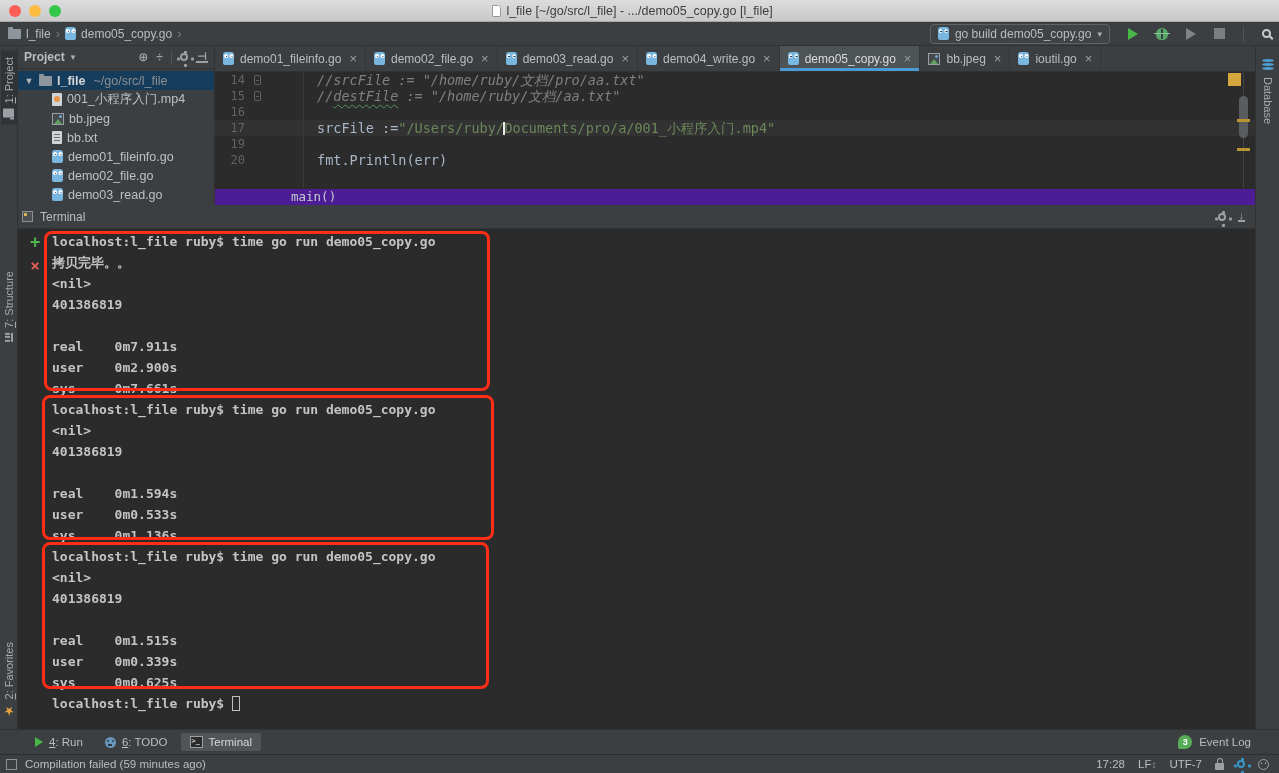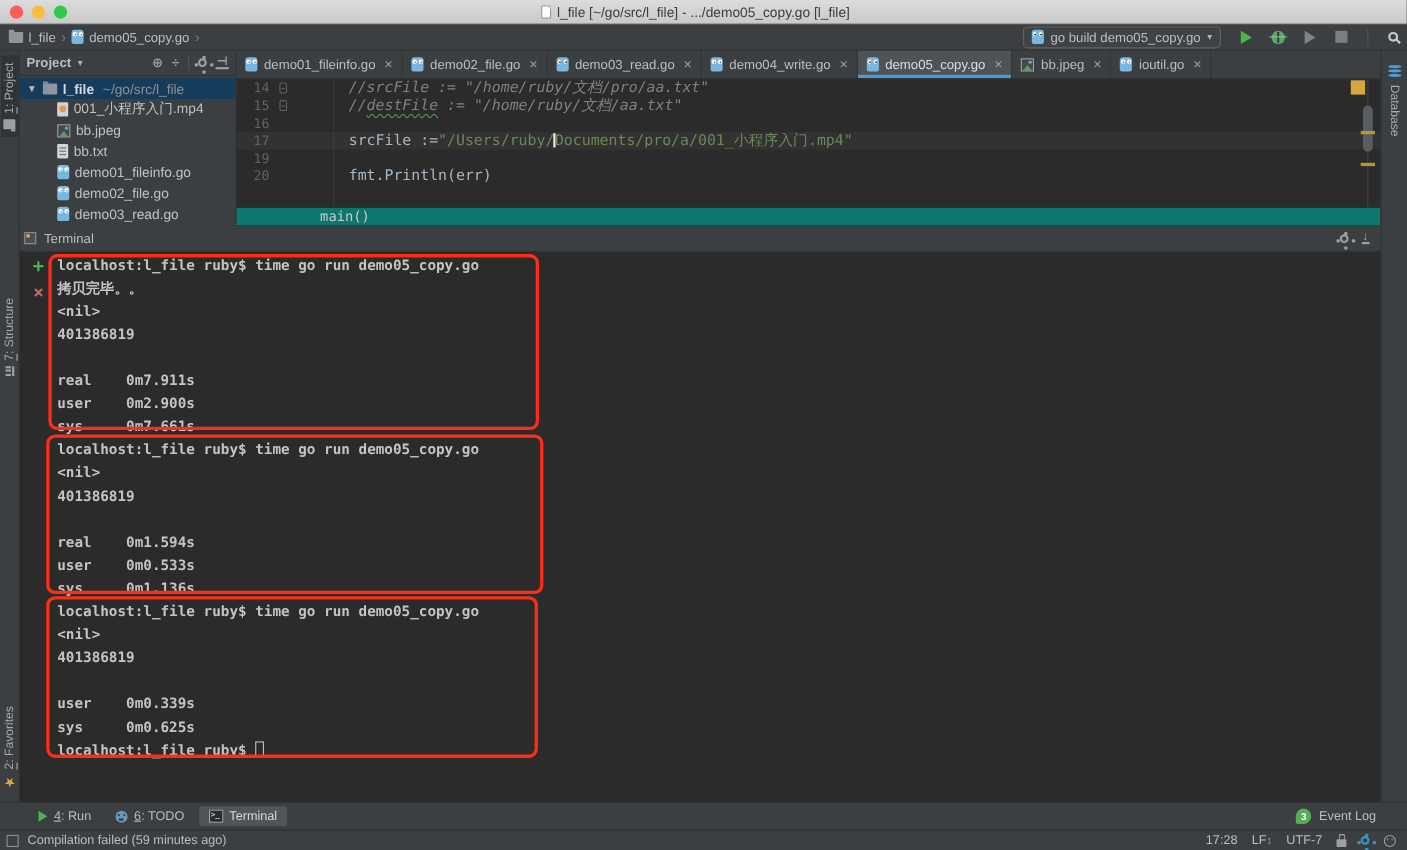--- a/index.html
+++ b/index.html
@@ -100,21 +100,21 @@
   .foldmark { width:7px; height:10px; border:1px solid #5d6163; border-radius:2px; position:relative; }
   .foldmark::after { content:""; position:absolute; left:1px; right:1px; top:4px; height:1px; background:#5d6163; }
   .ctext { padding-left:52px; color:#a9b7c6; position:relative; }
   .indent-guide { position:absolute; left:88px; top:0; bottom:0; width:1px; background:#383c3e; }
   .seg-comment { color:#808080; font-style:italic; }
   .seg-string { color:#6a8759; }
   .seg-plain { color:#a9b7c6; }
   .seg-orange { color:#cc7832; }
   .seg-wave { text-decoration:underline wavy #559655 1px; text-underline-offset:3px; }
   .caret { display:inline-block; width:1.5px; height:13px; background:#ececec; vertical-align:-2px; margin:0 -.5px; }
-  .context-strip { height:17px; flex:none; background:#0f766e; border-top:1px solid #2a2a2a; font-family:"DejaVu Sans Mono","Liberation Mono",monospace; font-size:12.5px; color:#c3c9cf; padding-left:76px; line-height:16px; }
+  .context-strip { height:17px; flex:none; background:#4c1d95; border-top:1px solid #2a2a2a; font-family:"DejaVu Sans Mono","Liberation Mono",monospace; font-size:12.5px; color:#c3c9cf; padding-left:76px; line-height:16px; }
   
   .err-square { position:absolute; top:1px; right:14px; width:13px; height:13px; background:#d6a73c; }
   .scroll-track { position:absolute; top:0; bottom:0; right:11px; width:1px; background:#414345; }
   .scroll-thumb { position:absolute; top:24px; right:7px; width:9px; height:42px; border-radius:5px; background:#595d5f; }
   .err-tick { position:absolute; right:5px; width:13px; height:3px; background:#b8952e; }
 
   
   .terminal { flex:1; display:flex; flex-direction:column; min-height:0; background:#2b2b2b; }
   .terminal-header { height:24px; flex:none; background:#3c3f41; border-bottom:1px solid #323232; display:flex; align-items:center; padding:0 10px 0 4px; gap:7px; }
   .terminal-title { font-size:12px; color:#bbbdbf; }
@@ -354,20 +354,21 @@
               <div class="tline">&lt;nil&gt;</div>
               <div class="tline">401386819</div>
               <div class="tline"> </div>
               <div class="tline">real    0m1.594s</div>
               <div class="tline">user    0m0.533s</div>
               <div class="tline">sys     0m1.136s</div>
               <div class="tline">localhost:l_file ruby$ time go run demo05_copy.go</div>
               <div class="tline">&lt;nil&gt;</div>
               <div class="tline">401386819</div>
               <div class="tline"> </div>
+              <div class="tline">real    0m1.515s</div>
               <div class="tline">user    0m0.339s</div>
               <div class="tline">sys     0m0.625s</div>
               <div class="tline">localhost:l_file ruby$ <span class="cursor-box"></span></div>
             </div>
           <div id="annots">
               <div class="annot" style="left: 26px; top: 2px; width: 446px; height: 160px;"></div>
               <div class="annot" style="left: 24px; top: 166px; width: 452px; height: 145px;"></div>
               <div class="annot" style="left: 24px; top: 313px; width: 447px; height: 147px;"></div>
             </div>
         </div>

